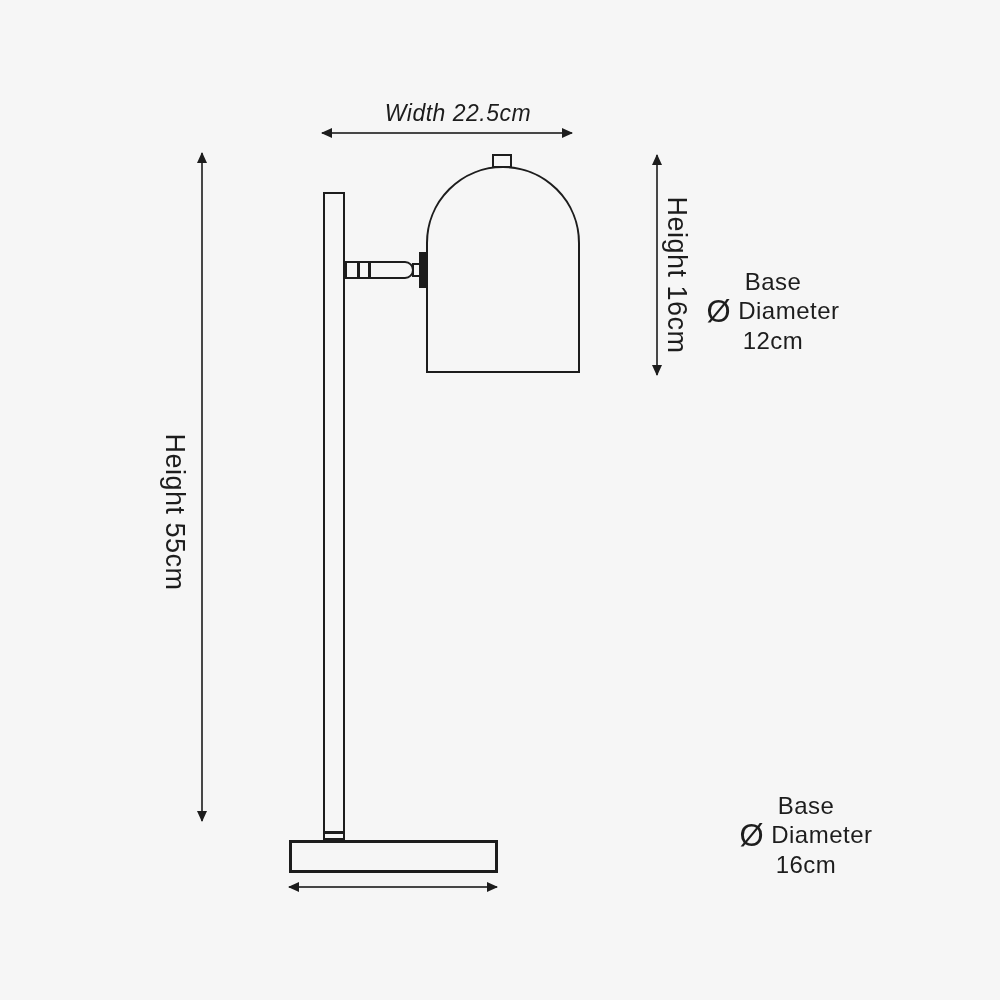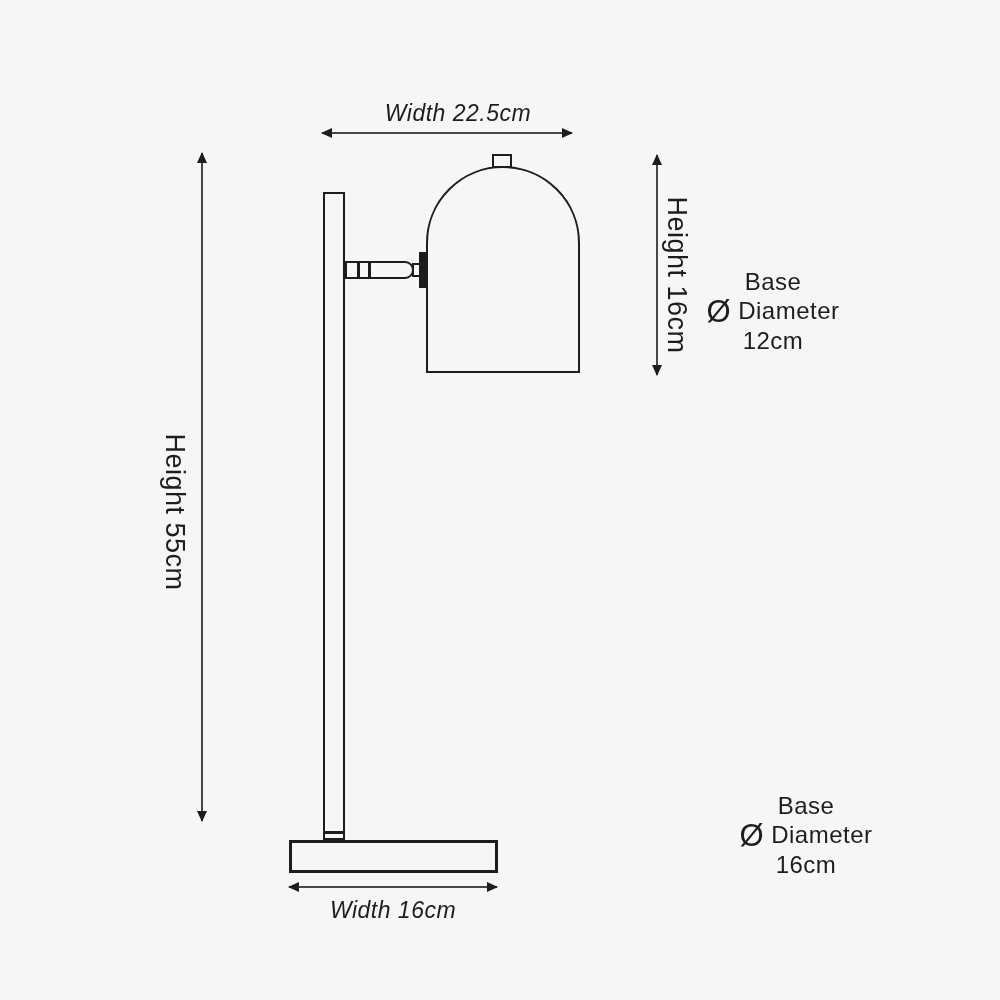--- a/index.html
+++ b/index.html
@@ -92,21 +92,20 @@
   <div class="part knob"></div>
 
   <div class="arrow arrow-h arrow-top"></div>
   <div class="arrow arrow-v arrow-left"></div>
   <div class="arrow arrow-v arrow-shade"></div>
   <div class="arrow arrow-h arrow-base"></div>
 
   <div class="h-label label-top">Width 22.5cm</div>
   <div class="v-label label-left">Height 55cm</div>
   <div class="v-label label-right">Height 16cm</div>
-  <div class="h-label label-bottom">Width 16cm</div>
 
   <div class="note note-shade">
     <div>Base</div>
     <div>
       <span class="dia-symbol">Ø</span><span>Diameter</span>
     </div>
     <div>12cm</div>
   </div>
 
   <div class="note note-base">

